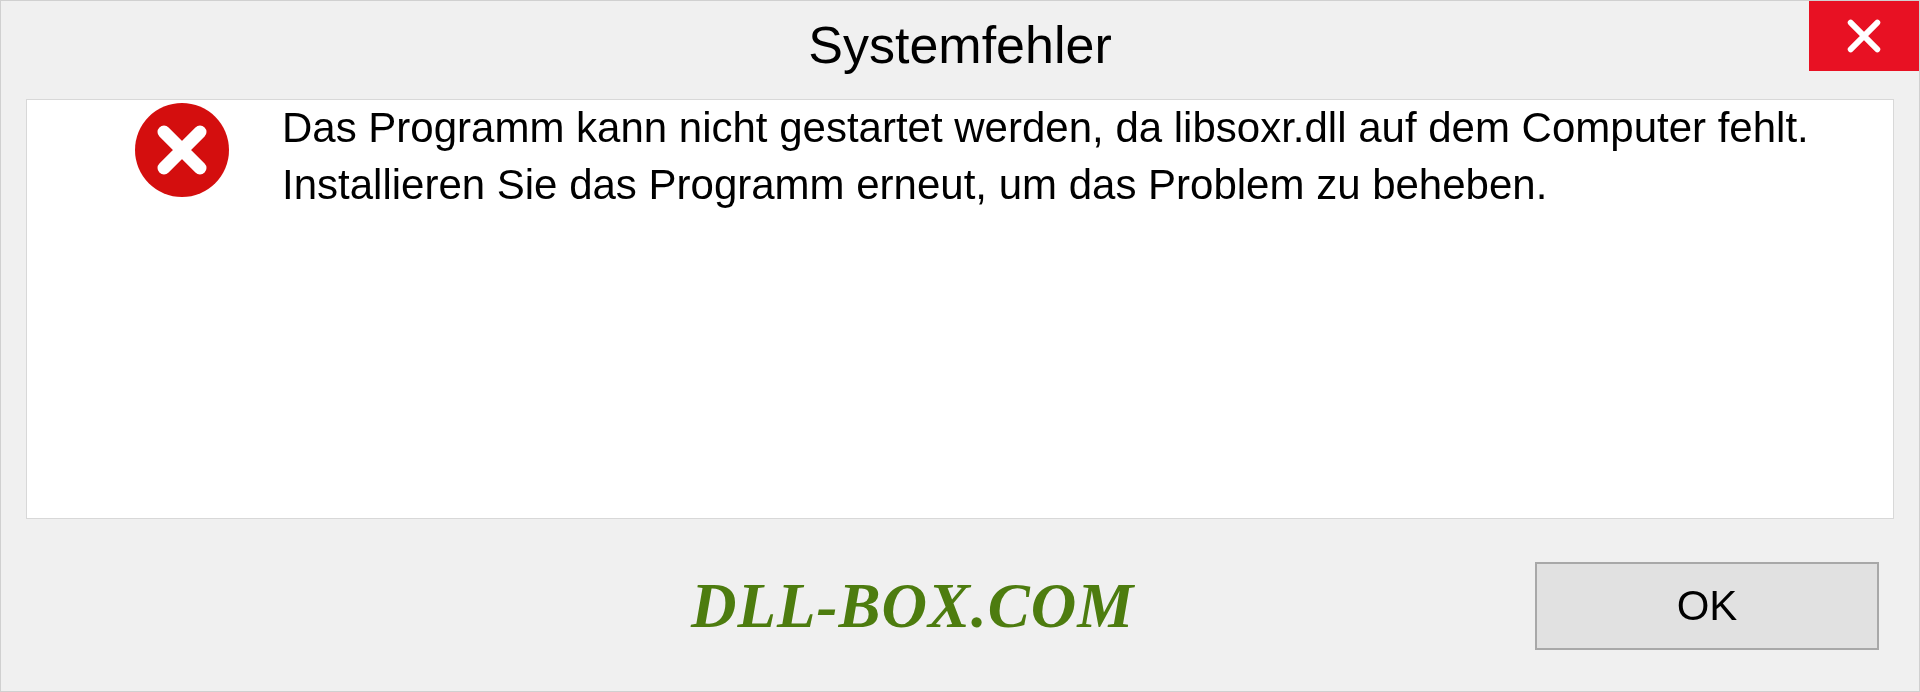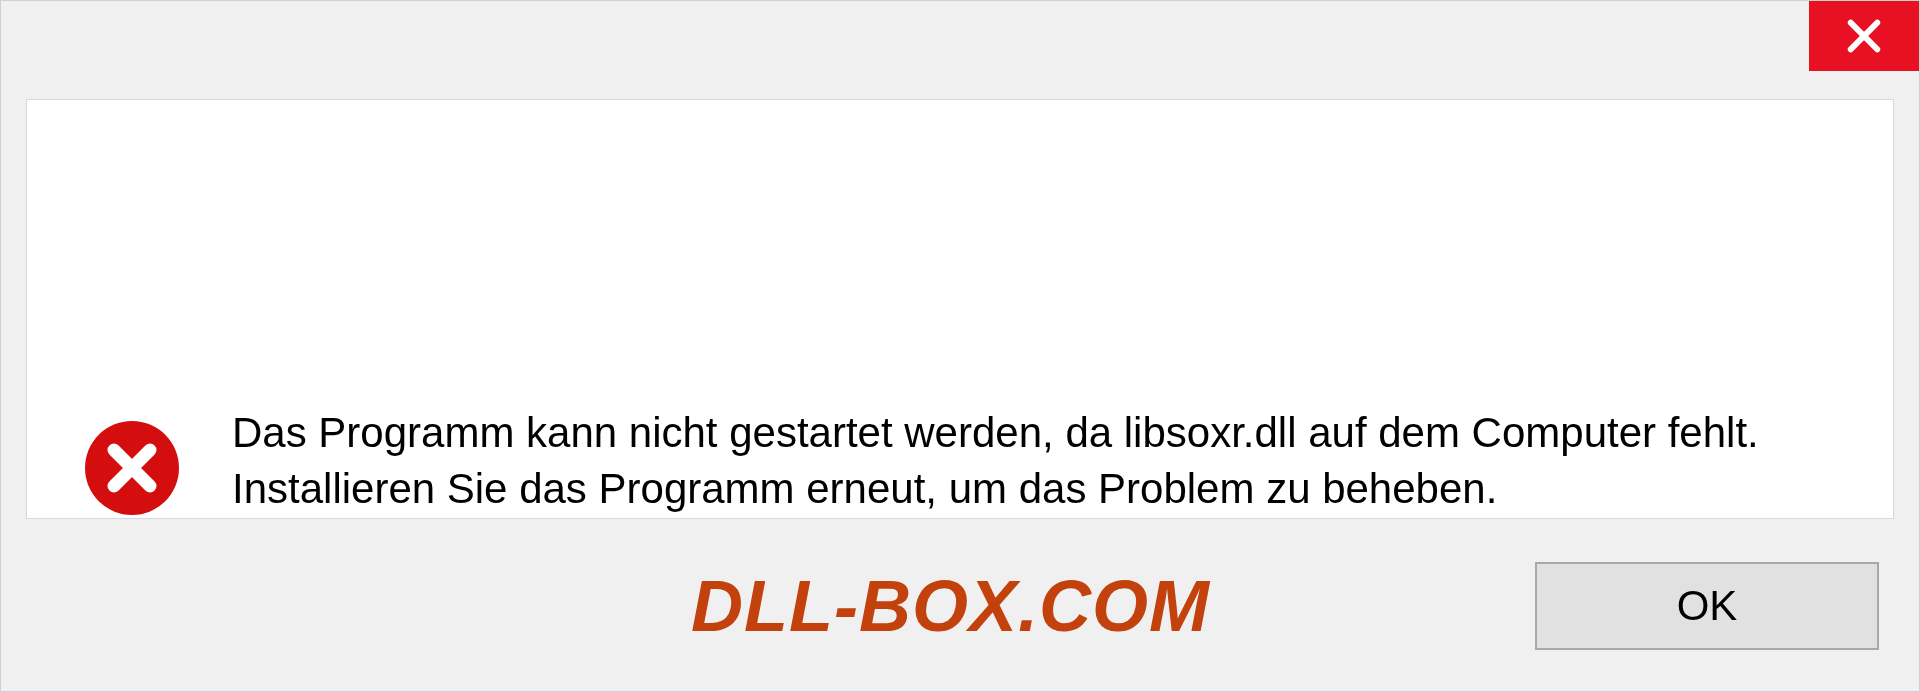--- a/index.html
+++ b/index.html
@@ -55,22 +55,22 @@
     }
     .content-wrapper {
       flex: 1;
       padding: 10px 25px 0 25px;
     }
     .content-panel {
       background: #ffffff;
       border: 1px solid #d8d8d8;
       height: 420px;
       display: flex;
-      align-items: flex-end;
-      padding: 0 50px 0 55px;
+      align-items: flex-start;
+      padding: 0 50px 0 105px;
     }
     .error-icon-wrap {
       flex-shrink: 0;
       width: 100px;
       height: 100px;
       margin-right: 50px;
     }
     .error-icon-wrap svg {
       width: 100%;
       height: 100%;
@@ -83,26 +83,26 @@
     }
     .footer {
       height: 170px;
       display: flex;
       align-items: center;
       justify-content: space-between;
       padding: 0 40px 0 690px;
       background: #f0f0f0;
     }
     .watermark {
-      font-size: 72px;
+      font-size: 63px;
       font-weight: 900;
-      color: #c2410c;
+      color: #4d7c0f;
       font-style: italic;
       letter-spacing: 1px;
-      font-family: Liberation Sans, sans-serif;
+      font-family: Liberation Serif, serif;
     }
     .ok-button {
       width: 344px;
       height: 88px;
       background: #e1e1e1;
       border: 2px solid #a8a8a8;
       font-size: 42px;
       color: #000;
       cursor: pointer;
       display: flex;
@@ -110,20 +110,21 @@
       justify-content: center;
       font-family: inherit;
     }
   </style>
 </head>
 <body>
 
 <div class="dialog">
 
   <div class="titlebar">
+    <div class="titlebar-title">Systemfehler</div>
     <div class="close-btn">
       <svg viewBox="0 0 24 24">
         <path d="M4 4 L20 20 M20 4 L4 20" stroke="#ffffff" stroke-width="3.5" stroke-linecap="round" fill="none"></path>
       </svg>
     </div>
   </div>
 
   <div class="content-wrapper">
     <div class="content-panel">
       <div class="error-icon-wrap">

